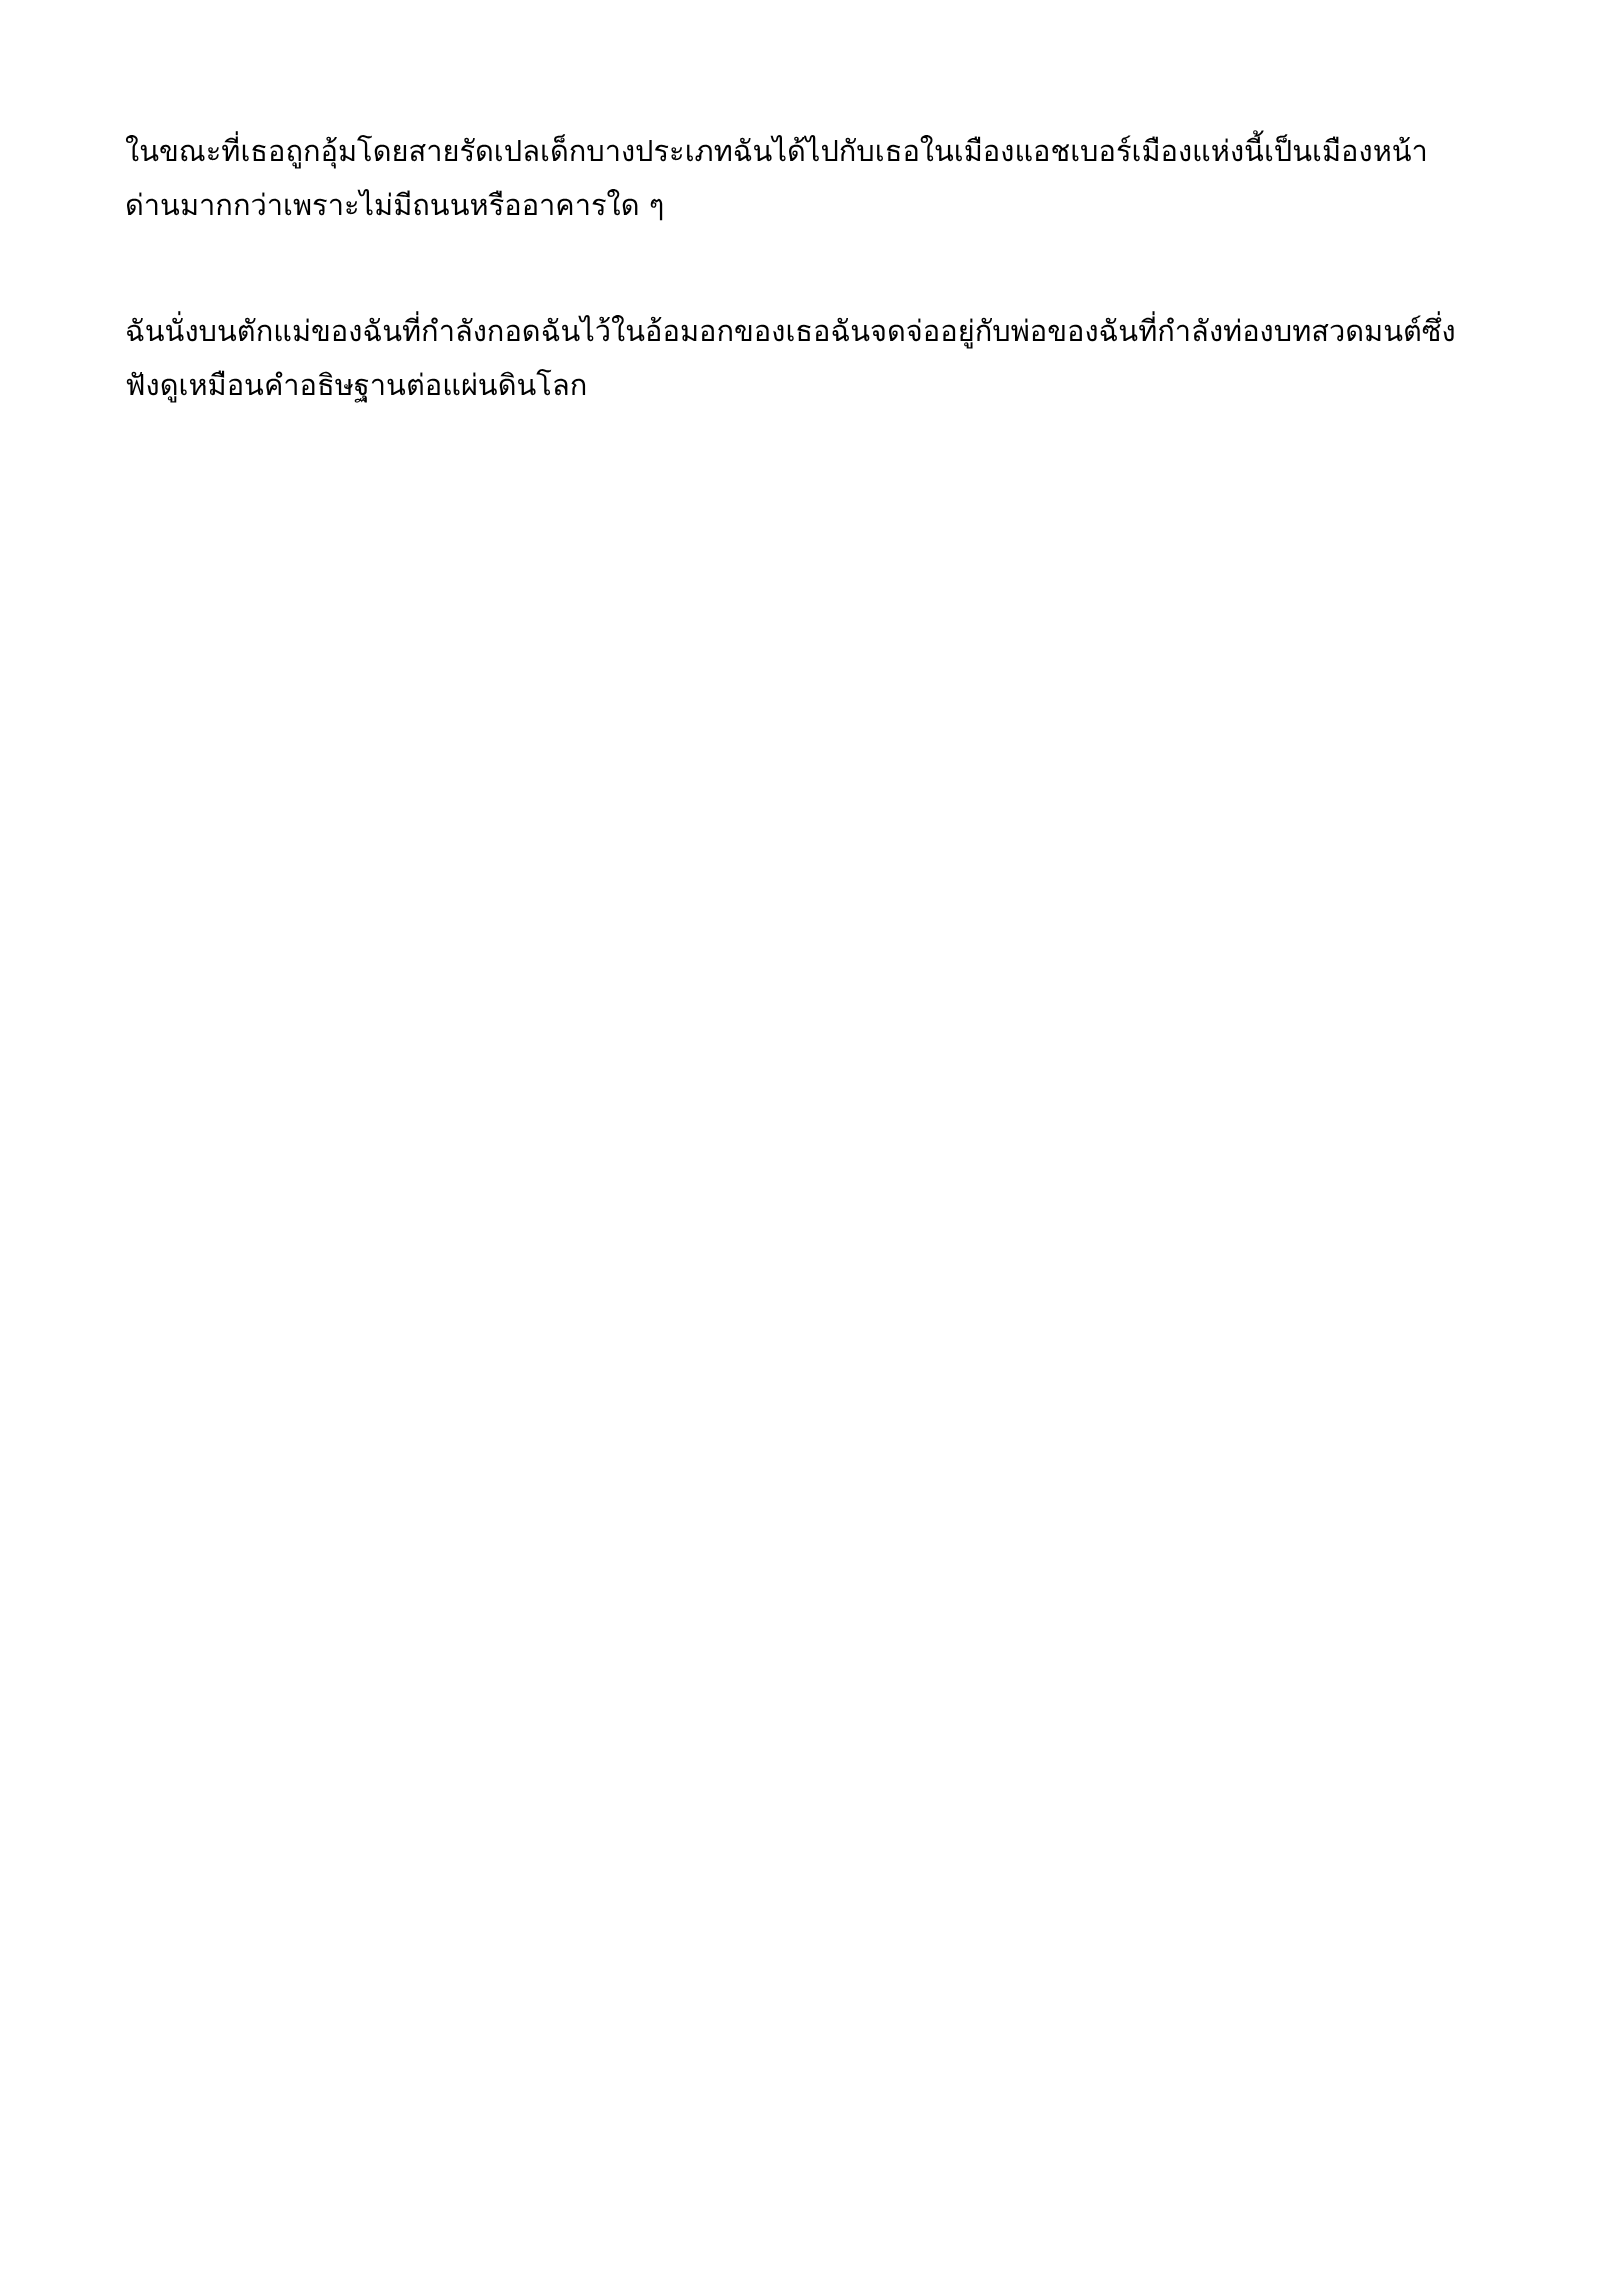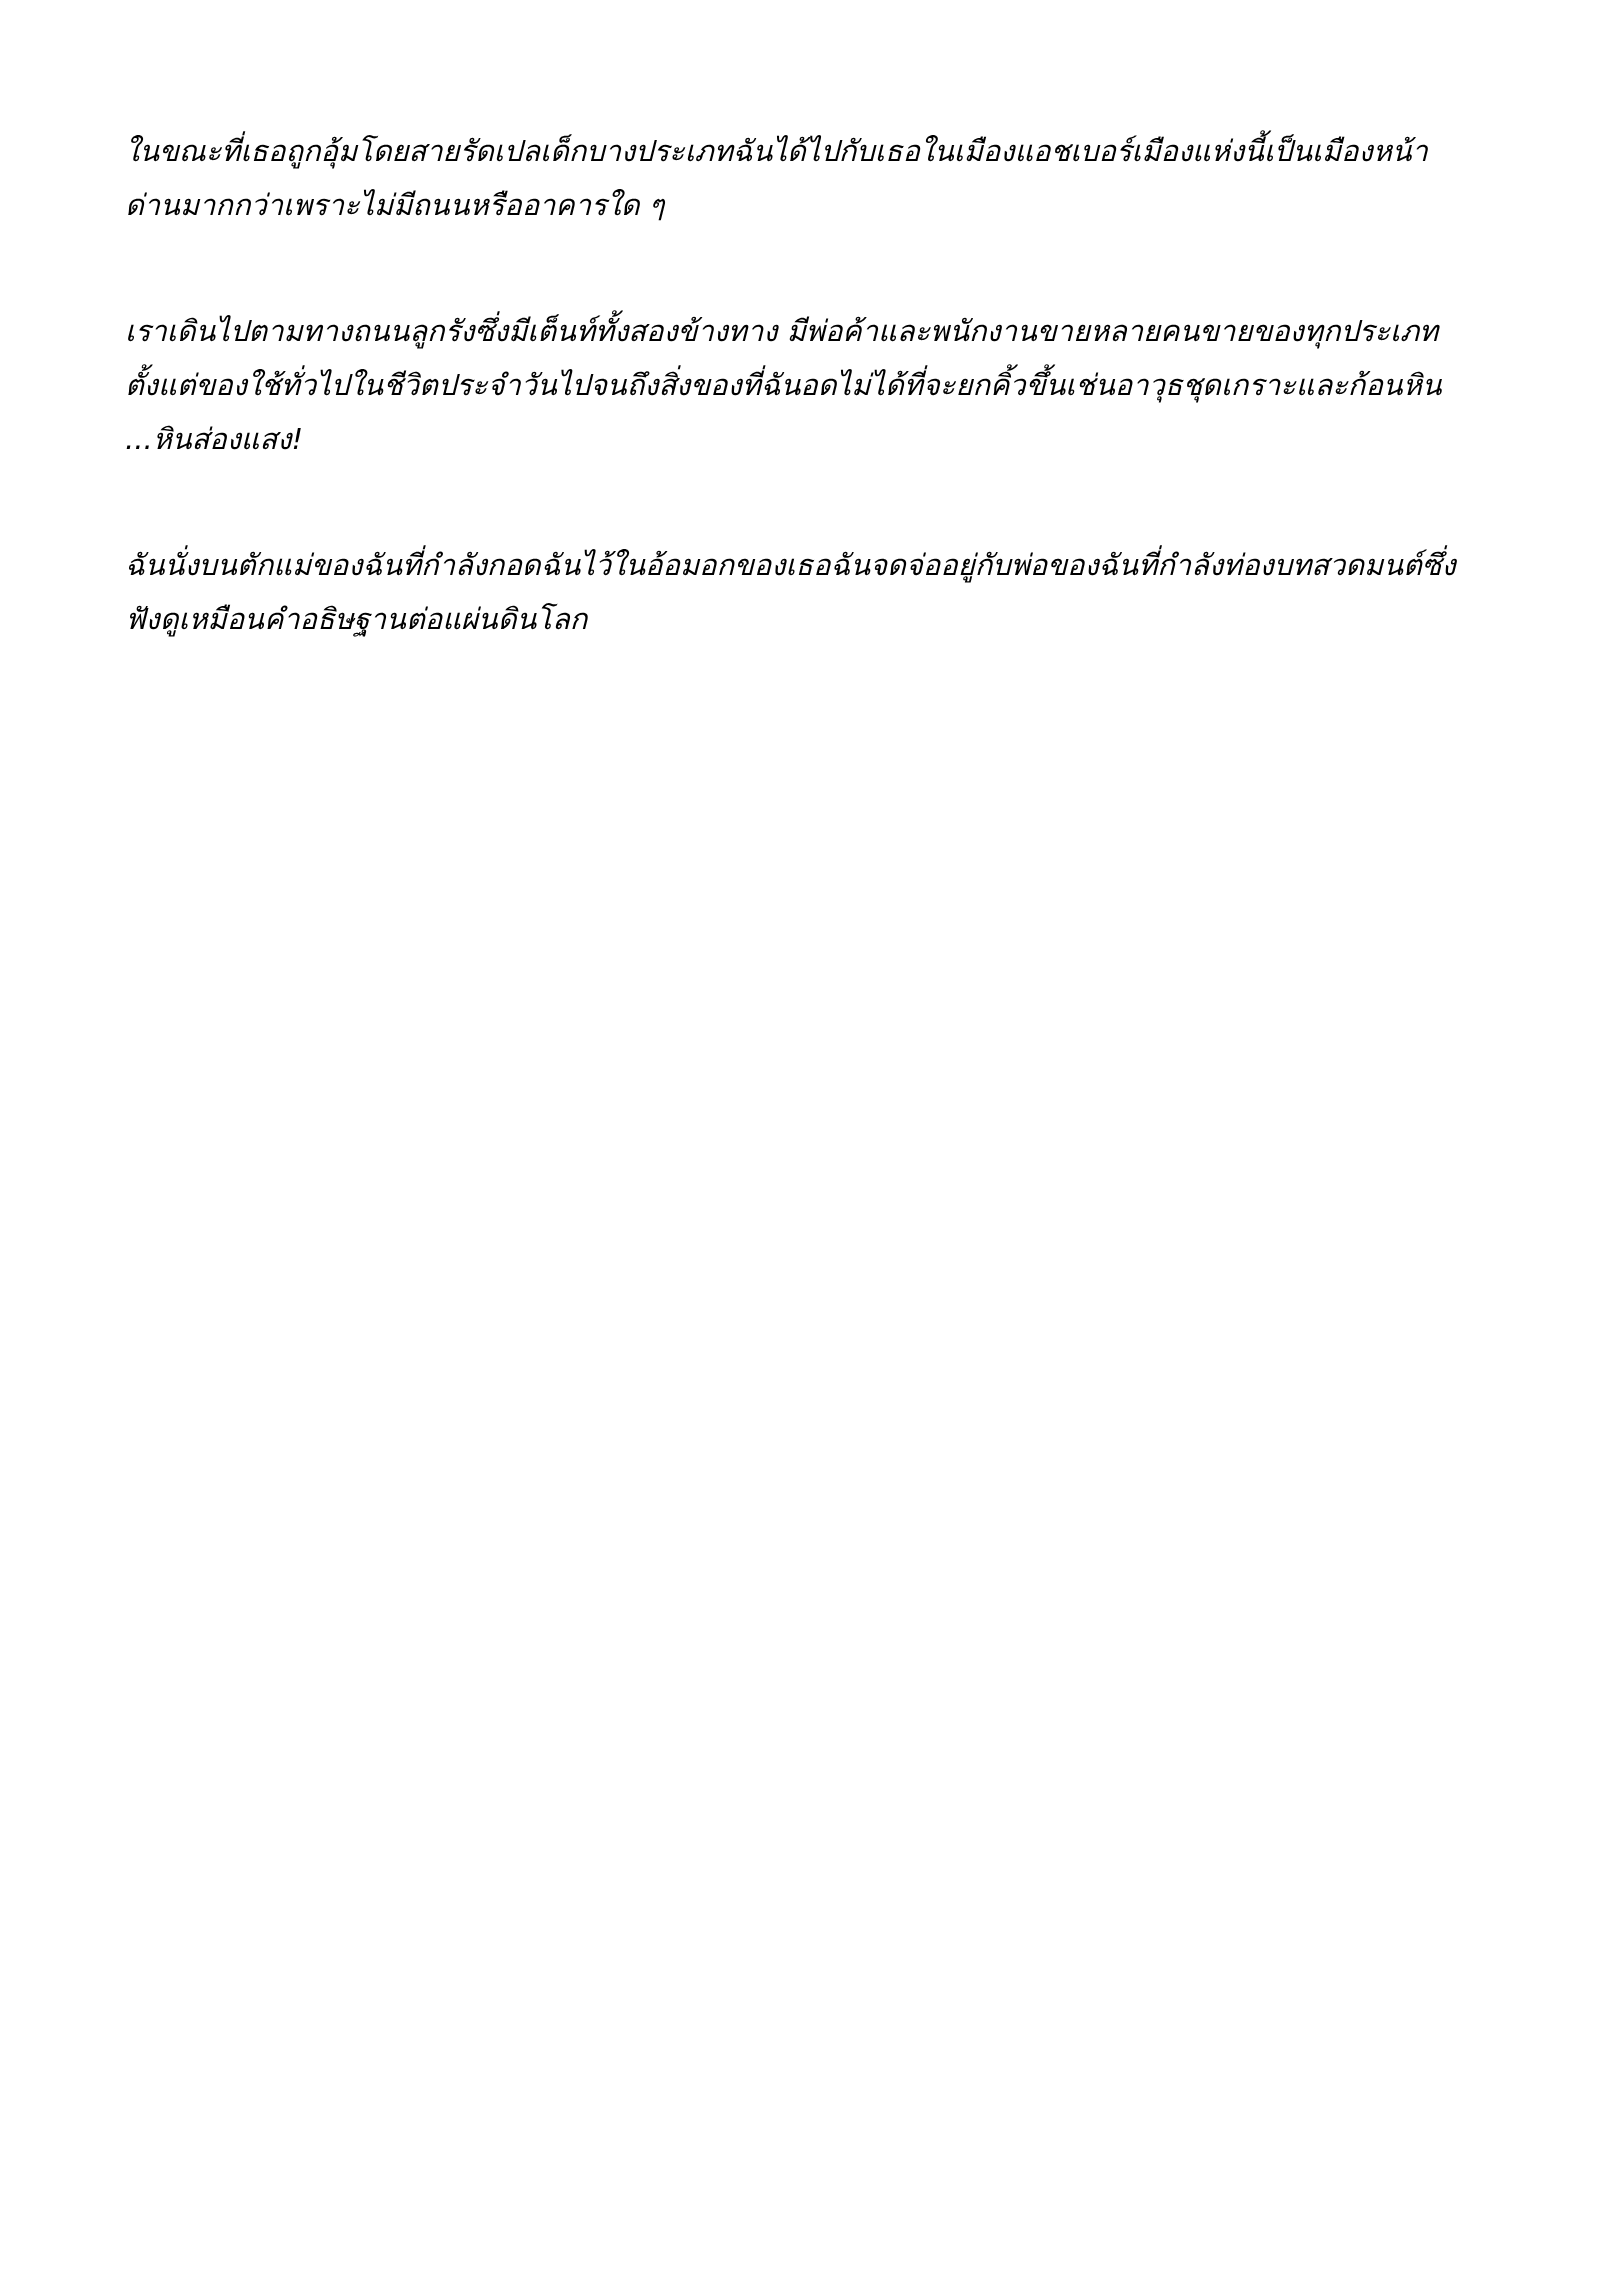--- a/index.html
+++ b/index.html
@@ -8,21 +8,20 @@
     background: #ffffff;
   }
   .page {
     width: 1621px;
     height: 2293px;
     background: #ffffff;
     box-sizing: border-box;
     padding: 125px 147px 0 125px;
     position: relative;
     overflow: hidden;
-    font-style: italic;
   }
   .doc-body {
     width: 1343px;
   }
   p.para {
     font-family: "DejaVu Sans", "Liberation Sans", sans-serif;
     font-size: 29px;
     line-height: 1.85;
     color: #000000;
     margin: 0 0 73px 0;
@@ -33,17 +32,16 @@
   p.para:last-child {
     margin-bottom: 0;
   }
 </style>
 </head>
 <body>
 
 <div class="page">
   <div class="doc-body">
     <p class="para">ในขณะที่เธอถูกอุ้มโดยสายรัดเปลเด็กบางประเภทฉันได้ไปกับเธอในเมืองแอชเบอร์เมืองแห่งนี้เป็นเมืองหน้าด่านมากกว่าเพราะไม่มีถนนหรืออาคารใด ๆ</p>
-    <p class="para">เราเดินไปตามทางถนนลูกรังซึ่งมีเต็นท์ทั้งสองข้างทาง มีพ่อค้าและพนักงานขายหลายคนขายของทุกประเภทตั้งแต่ของใช้ทั่วไปในชีวิตประจำวันไปจนถึงสิ่งของที่ฉันอดไม่ได้ที่จะยกคิ้วขึ้นเช่นอาวุธชุดเกราะและก้อนหิน ...หินส่องแสง!</p>
     <p class="para">ฉันนั่งบนตักแม่ของฉันที่กำลังกอดฉันไว้ในอ้อมอกของเธอฉันจดจ่ออยู่กับพ่อของฉันที่กำลังท่องบทสวดมนต์ซึ่งฟังดูเหมือนคำอธิษฐานต่อแผ่นดินโลก</p>
   </div>
 </div>
 
 
 </body></html>

